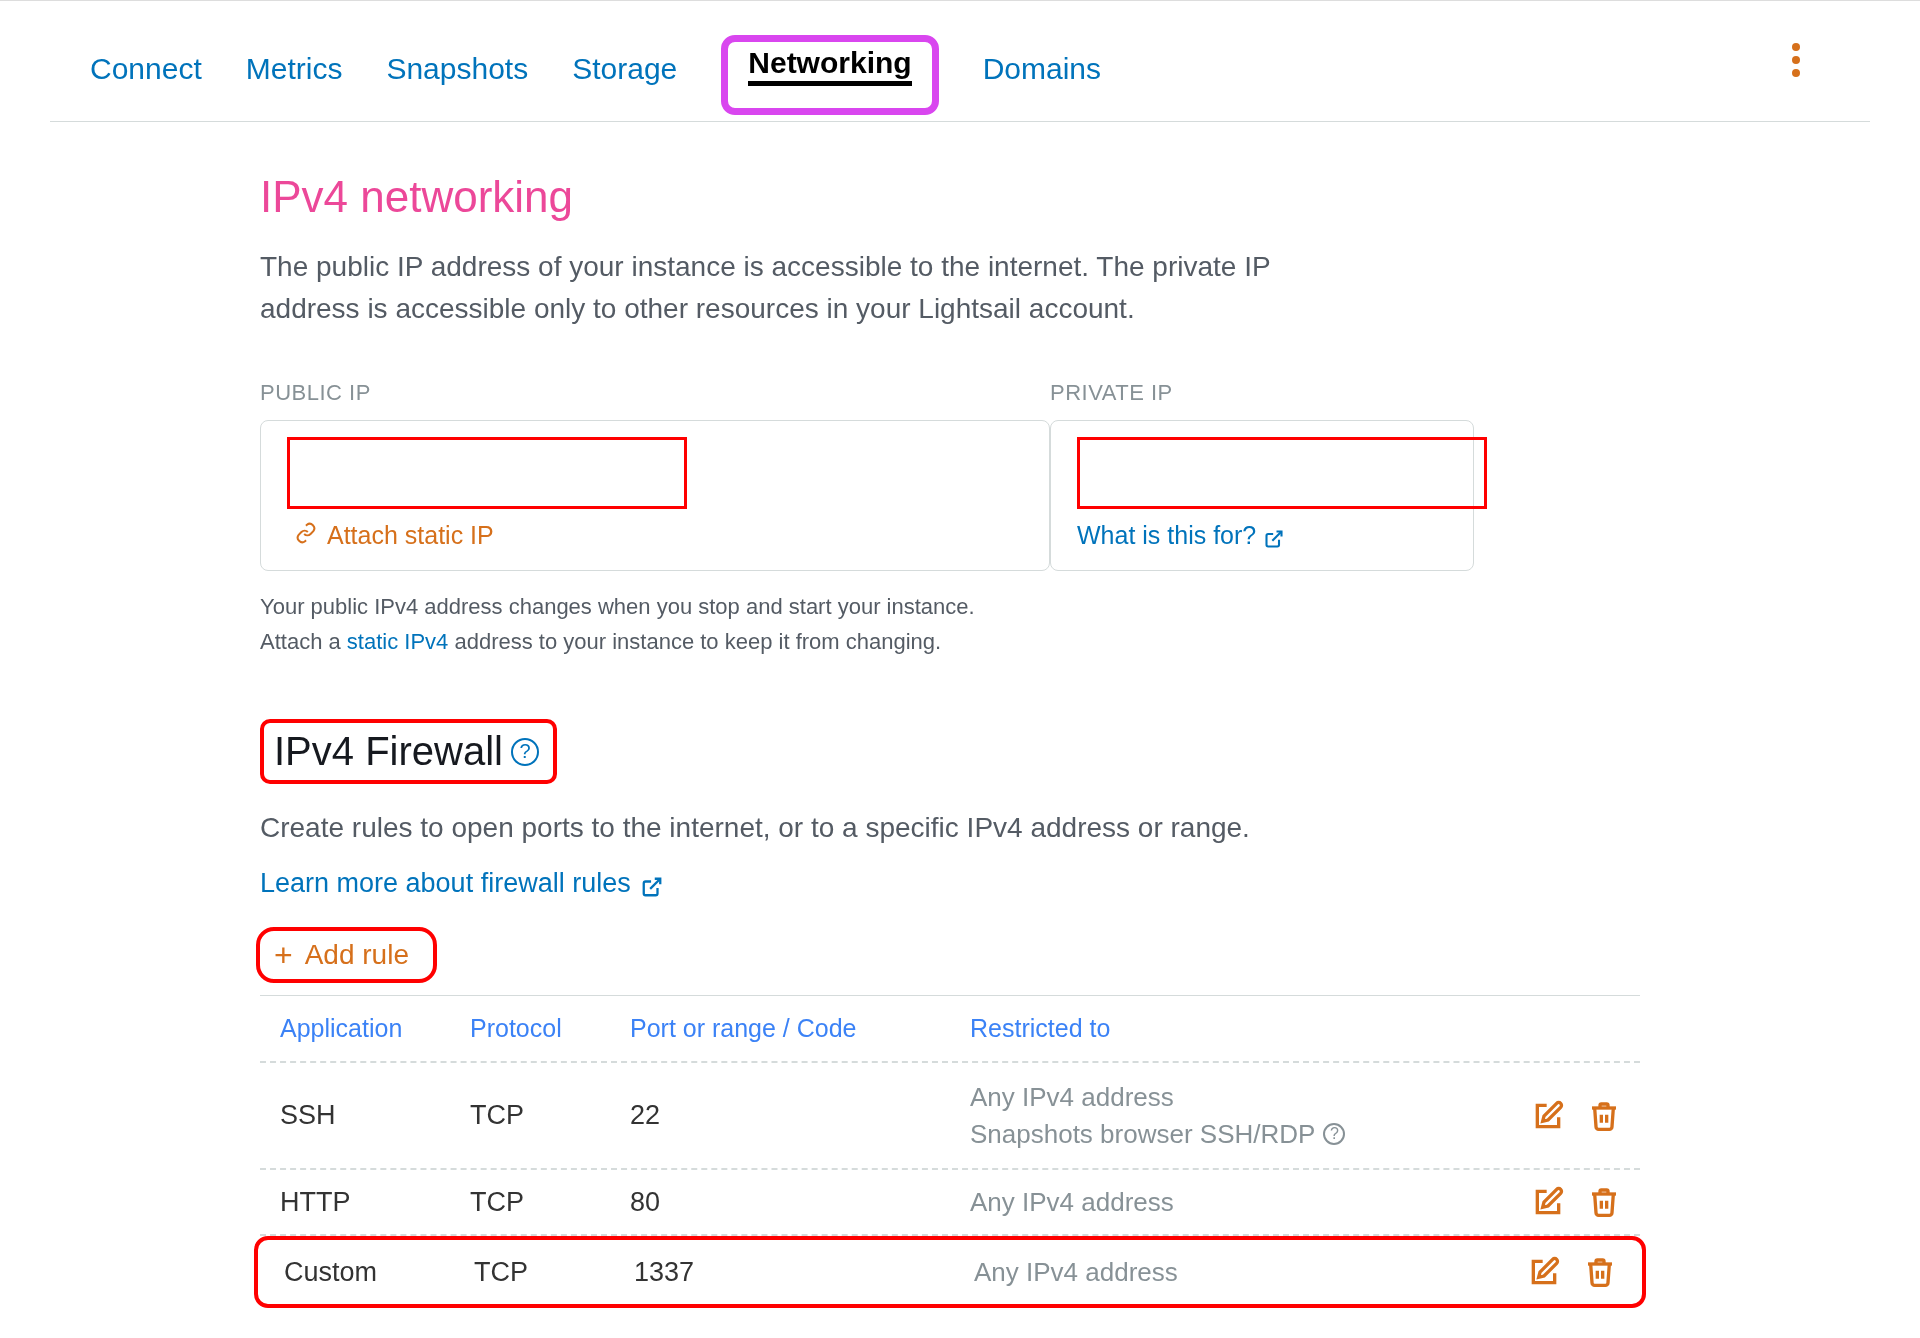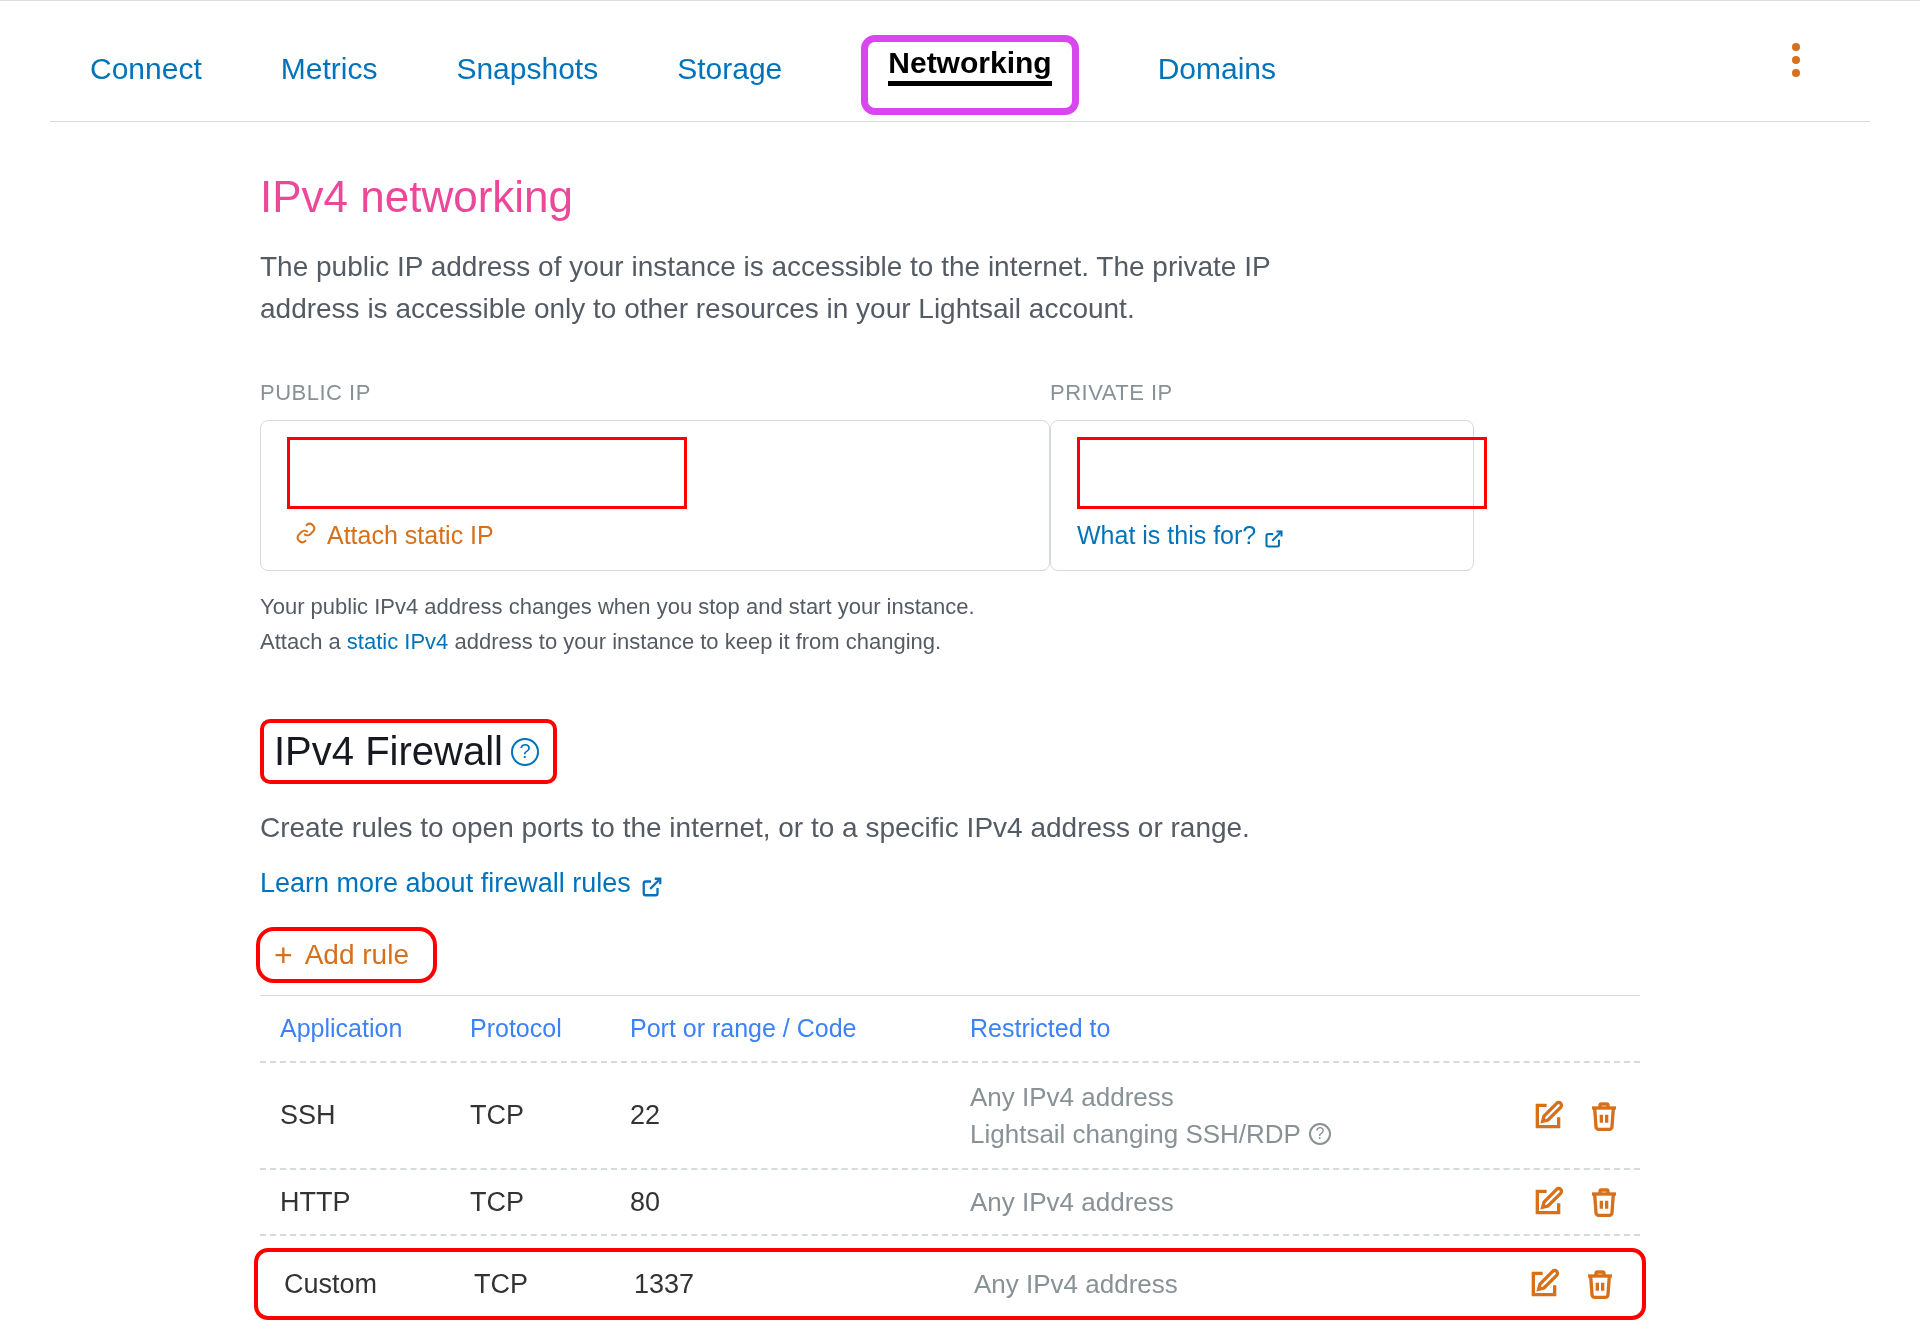--- a/index.html
+++ b/index.html
@@ -9,21 +9,21 @@
       color: #16191f;
       width: 1920px;
     }
     .container {
       padding: 20px 50px 30px 50px;
       border-top: 1px solid #ddd;
     }
     .tabs {
       display: flex;
       align-items: center;
-      gap: 79px;
+      gap: 44px;
       padding: 14px 40px 0 40px;
       border-bottom: 1px solid #d5dbdb;
       position: relative;
     }
     .tab {
       color: #0073bb;
       font-size: 30px;
       cursor: pointer;
       padding-bottom: 18px;
       font-weight: 400;
@@ -217,21 +217,21 @@
       align-items: center;
       padding: 16px 20px;
       font-size: 27px;
       color: #333;
       border-bottom: 2px dashed #d5dbdb;
     }
     .rule-row .col-restrict { color: #879196; font-size: 26px; }
     .rule-row-highlight {
       border: 4px solid #ff0000;
       border-radius: 14px;
-      margin: 12px -6px;
+      margin: 0 -6px;
       padding: 16px 26px;
       border-bottom: 4px solid #ff0000;
     }
     .restrict-text { line-height: 1.4; }
     .restrict-text .line2 { display: flex; align-items: center; gap: 8px; }
     .action-btn {
       width: 32px;
       height: 32px;
       cursor: pointer;
     }
@@ -338,21 +338,21 @@
         <div class="col-actions"></div>
       </div>
 
       <div class="rule-row">
         <div class="col-app">SSH</div>
         <div class="col-proto">TCP</div>
         <div class="col-port">22</div>
         <div class="col-restrict restrict-text">
           <div>Any IPv4 address</div>
           <div class="line2">
-            <span>Lightsail changing SSH/RDP</span>
+            <span>Snapshots browser SSH/RDP</span>
             <span class="help-icon help-icon-small">?</span>
           </div>
         </div>
         <div class="col-actions">
           <span class="action-btn">
             <svg viewBox="0 0 24 24" width="32" height="32" fill="none" stroke="#d6701b" stroke-width="2.5">
                 <path d="M11 4H4v16h16v-7"></path>
                 <path d="M18.5 2.5a2.1 2.1 0 0 1 3 3L12 15l-4 1 1-4 9.5-9.5z"></path>
               </svg>
           </span>

